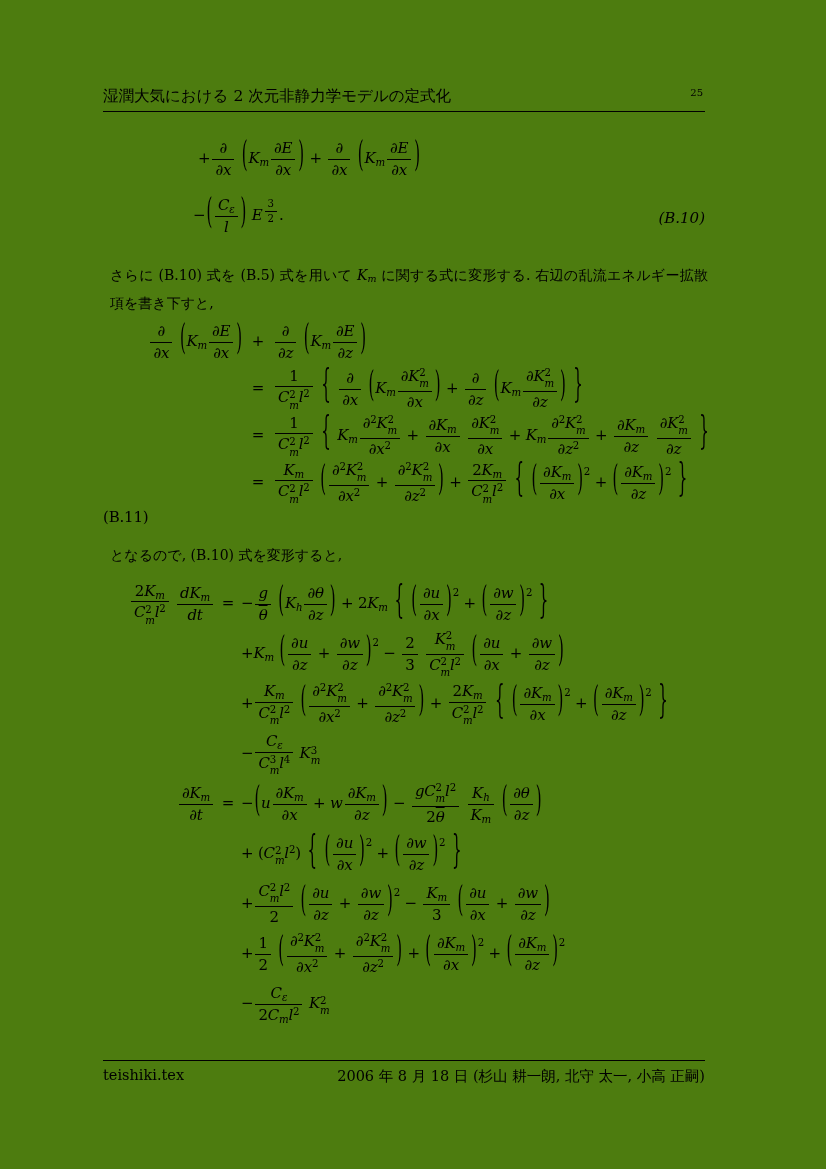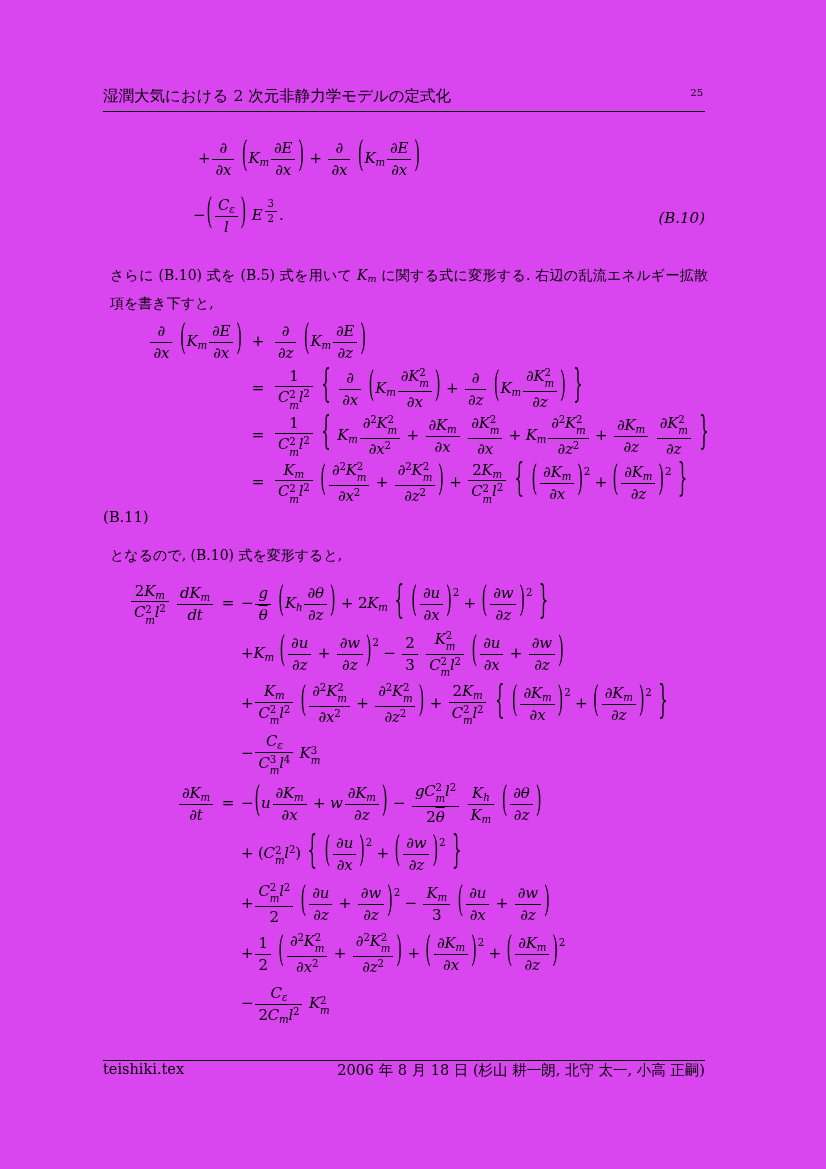--- a/index.html
+++ b/index.html
@@ -1,17 +1,17 @@
 <!DOCTYPE html>
 <html><head>
 <meta charset="utf-8">
 <style>
   html,body { margin:0; padding:0; background:#ffffff; }
   .page {
-    position:relative; width:826px; height:1169px; background:#d946ef;
+    position:relative; width:826px; height:1169px; background:#4d7c0f;
     font-family:"DejaVu Serif","Liberation Serif",serif; color:#000;
     overflow:hidden;
   }
   .jp { font-family:"DejaVu Serif","Liberation Serif",serif; }
 
   
   .header {
     position:absolute; left:103px; top:84px; width:602px; height:27px;
     border-bottom:1.5px solid #000;
   }
@@ -55,21 +55,21 @@
   .b11 .cell { line-height:47px; min-height:47px; }
   .main .cell { line-height:50px; min-height:50px; }
   .cell.lhs { text-align:right; }
   .cell.rel { text-align:center; }
   .cell.rhs { text-align:left; }
   .tagline { width:602px; text-align:left; font-size:15px; line-height:20px; margin-top:1px; }
 
   
   .footer {
     position:absolute; left:103px; top:1060px; width:602px;
-    border-top:1.5px solid #000; 
+    border-top:1.5px solid #000; padding-top:6px;
     display:flex; justify-content:space-between;
   }
   .footer .f-left { font-size:14.5px; }
   .footer .f-right { font-size:14.5px; white-space:nowrap; }
 </style>
 </head>
 <body>
 
 <div class="page">
 

